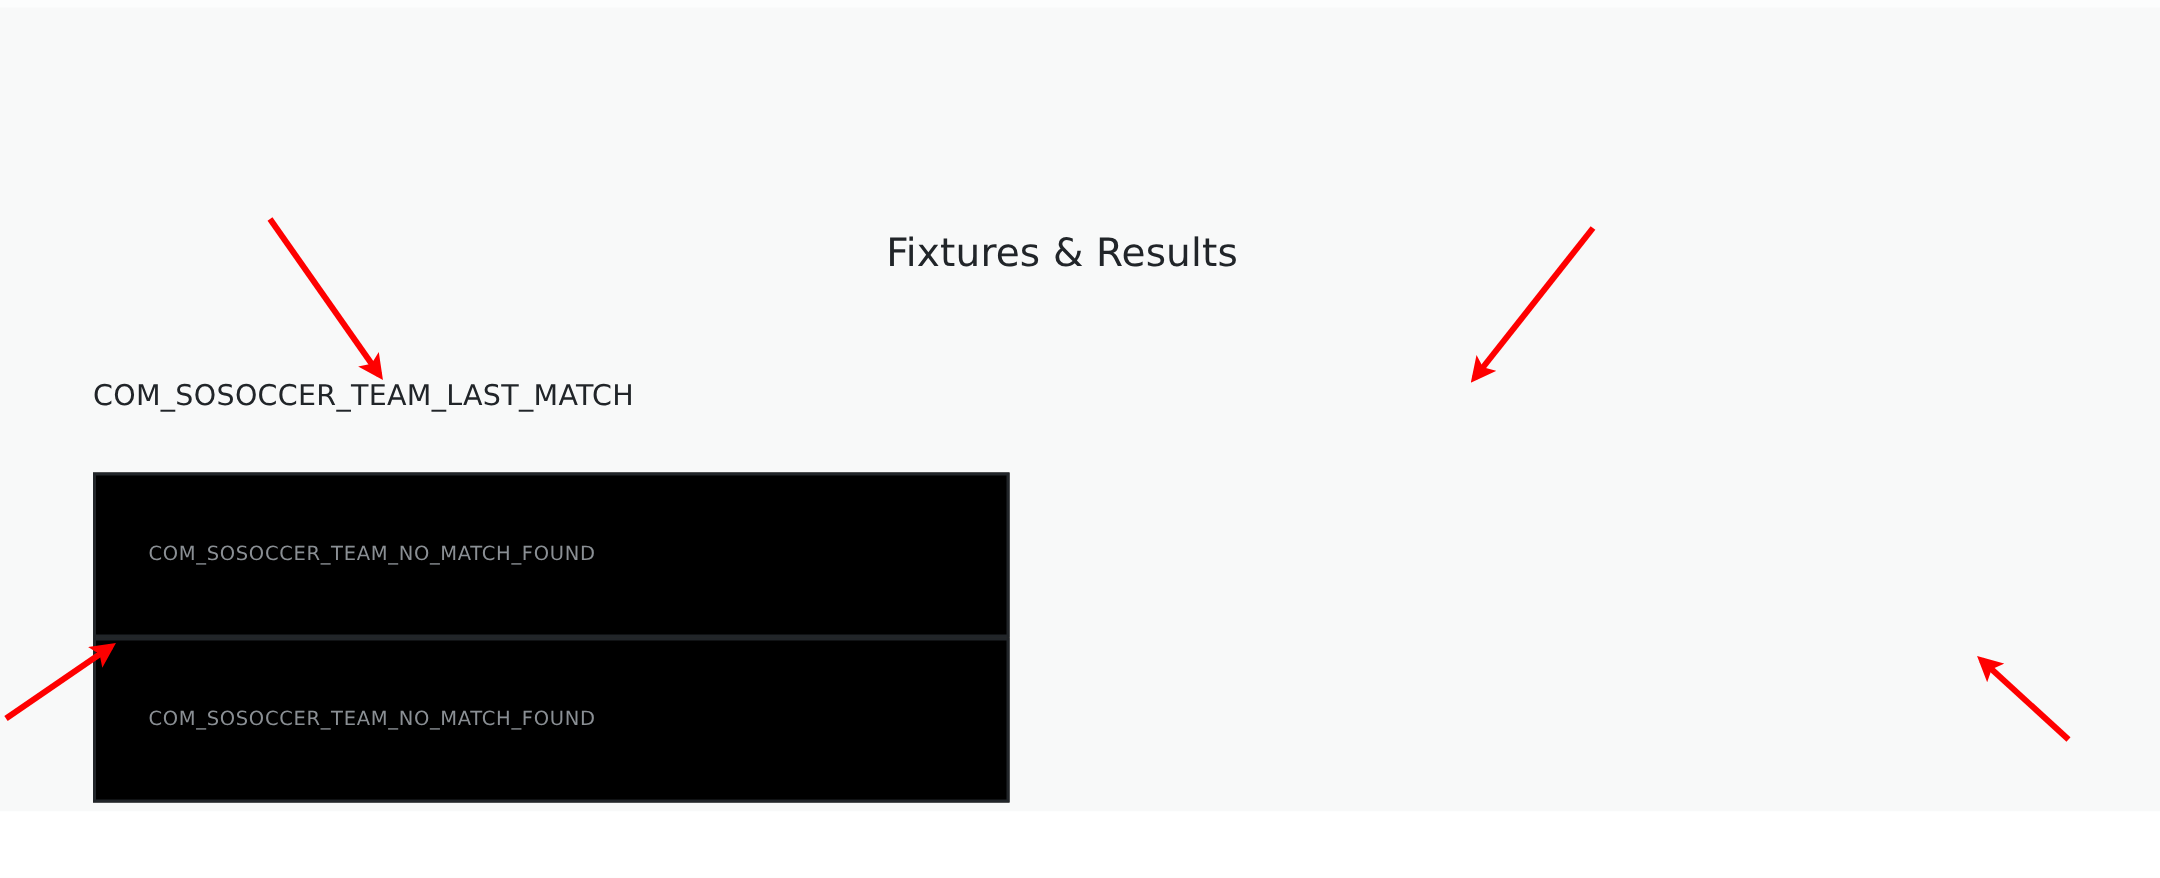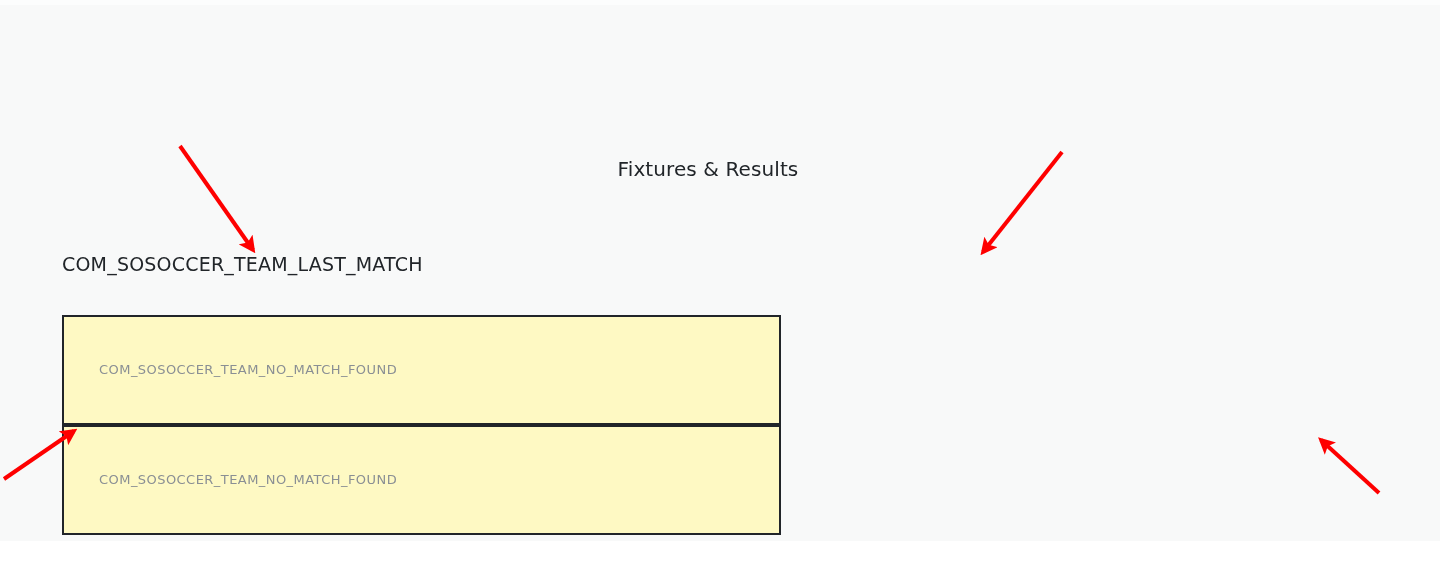--- a/index.html
+++ b/index.html
@@ -60,21 +60,21 @@
     width: 1440px;
     height: 541px;
   }
 
   .page-title {
     position: absolute;
     left: 0;
     top: 152px;
     width: 1416px;
     text-align: center;
-    font-size: 20px;
+    font-size: 26px;
     font-weight: 400;
     line-height: 34px;
     color: #212529;
     letter-spacing: 0.1px;
     white-space: nowrap;
   }
 
   .columns {
     position: absolute;
     left: 62px;
@@ -97,24 +97,24 @@
     font-weight: 400;
     line-height: 24px;
     color: #212529;
     letter-spacing: 0.2px;
     margin: 0 0 39px 0;
     white-space: nowrap;
   }
 
   .match-box {
     box-sizing: border-box;
-    width: 719px;
+    width: 611px;
     height: 110px;
     border: 2px solid #212529;
-    background: #fef9c3;
+    background: #000000;
     display: flex;
     align-items: center;
     padding-left: 35px;
   }
 
   .match-box-text {
     font-size: 13px;
     font-weight: 400;
     line-height: 18px;
     color: #8a8f94;

